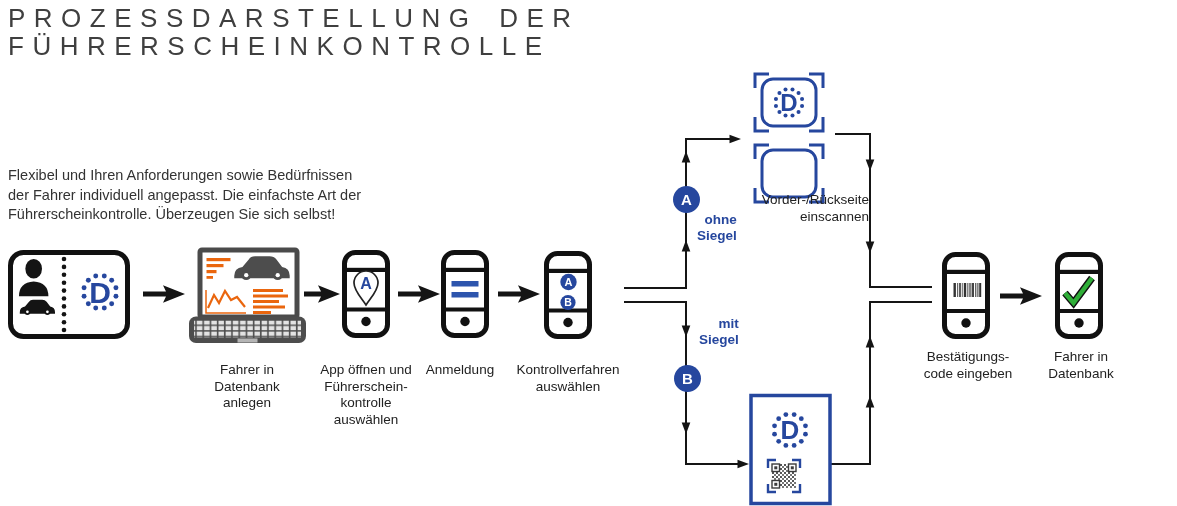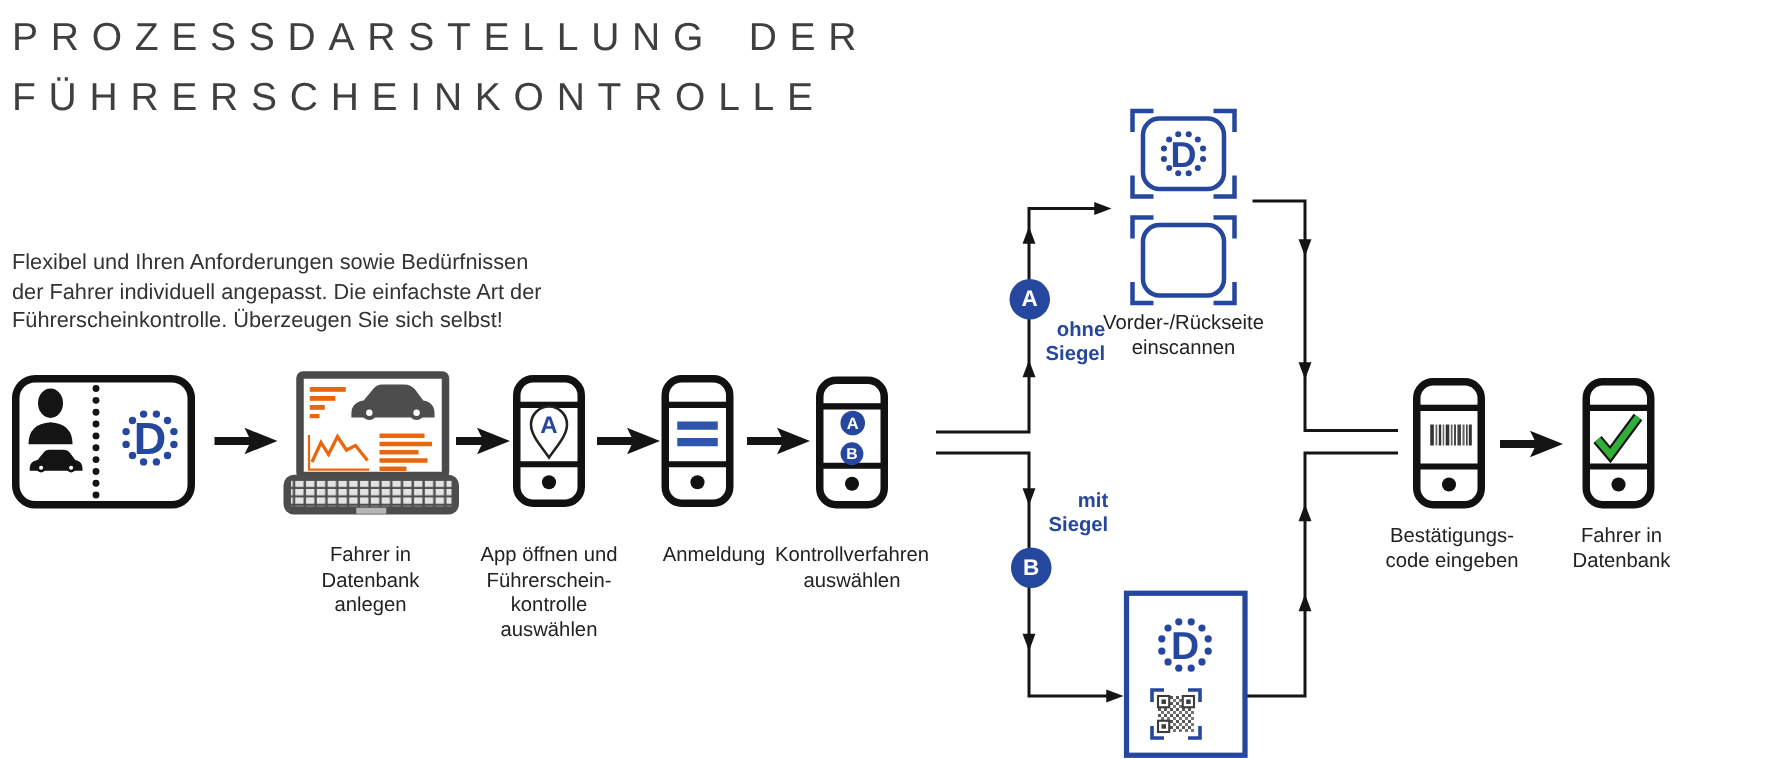--- a/index.html
+++ b/index.html
@@ -3,21 +3,21 @@
 <meta charset="utf-8">
 <style>
   :root{
     --blue:#26479e; --bar_blue:#2d55ad; --orange:#ea660e; --green:#2fae38;
     --gray:#4d4d4d; --ink:#141414; --text:#222222; --title:#3f3f3f;
   }
   *{margin:0;padding:0;box-sizing:border-box;}
   body{background:#fff;font-family:"Liberation Sans",sans-serif;}
   #canvas{position:relative;width:1177px;height:506px;background:#fff;overflow:hidden;}
   .abs{position:absolute;}
-  .title{white-space:pre-line;font-size:26px;line-height:40px;letter-spacing:8.5px;word-spacing:6px;color:var(--title);font-weight:400;}
+  .title{white-space:pre-line;font-size:26px;line-height:28px;letter-spacing:8.5px;word-spacing:6px;color:var(--title);font-weight:400;}
   .intro{white-space:pre-line;font-size:14.5px;line-height:19.5px;color:#333;}
   .steplabel{white-space:pre-line;font-size:13.5px;line-height:16.5px;color:var(--text);text-align:center;}
   .branchlabel{white-space:pre-line;font-size:13.5px;line-height:16px;color:var(--blue);font-weight:bold;text-align:right;}
   .bcircle{width:27px;height:27px;border-radius:50%;background:var(--blue);color:#fff;
            font-size:15px;font-weight:bold;text-align:center;line-height:27px;}
   svg{display:block;overflow:visible;}
   svg text{font-family:"Liberation Sans",sans-serif;}
   .dletter{font-weight:bold;fill:var(--blue);text-anchor:middle;}
   .wletter{font-weight:bold;fill:#ffffff;text-anchor:middle;}
   .f-blue{fill:var(--blue);} .s-blue{stroke:var(--blue);}
@@ -176,57 +176,57 @@
 auswählen</div>
 
   <svg class="abs" style="left:441px;top:250px;" width="48" height="88" viewBox="0 0 48 88">
     <rect x="2.5" y="2.5" width="43" height="83" rx="11" fill="#fff" stroke="#111" stroke-width="5"></rect>
     <rect x="4" y="17.8" width="40" height="4.2" fill="#111"></rect>
     <rect x="4" y="57.5" width="40" height="4" fill="#111"></rect>
     <circle cx="24" cy="71.5" r="4.7" fill="#111"></circle>
     <rect x="10.5" y="31" width="27" height="5.5" class="f-bar"></rect>
     <rect x="10.5" y="42" width="27" height="5.5" class="f-bar"></rect>
   </svg>
-  <div class="abs steplabel" style="left:396px;top:362px;width:140px;padding-left:20px;">Anmeldung</div>
+  <div class="abs steplabel" style="left:380px;top:362px;width:140px;padding-left:20px;">Anmeldung</div>
 
   <svg class="abs" style="left:544px;top:251px;" width="48" height="88" viewBox="0 0 48 88">
     <rect x="2.5" y="2.5" width="43" height="83" rx="11" fill="#fff" stroke="#111" stroke-width="5"></rect>
     <rect x="4" y="17.8" width="40" height="4.2" fill="#111"></rect>
     <rect x="4" y="57.5" width="40" height="4" fill="#111"></rect>
     <circle cx="24" cy="71.5" r="4.7" fill="#111"></circle>
     <circle cx="24.5" cy="31" r="8.2" class="f-blue"></circle>
     <text class="wletter" x="24.5" y="35" font-size="11">A</text>
     <circle cx="24" cy="51.5" r="7.6" class="f-blue"></circle>
     <text class="wletter" x="24" y="55.2" font-size="10.5">B</text>
   </svg>
   <div class="abs steplabel" style="left:498px;top:362px;width:140px;">Kontrollverfahren
 auswählen</div>
 
   <div class="abs bcircle" style="left:673px;top:186px;">A</div>
   <div class="abs branchlabel" style="left:697px;top:212px;">ohne
 Siegel</div>
   <div class="abs bcircle" style="left:674px;top:365px;">B</div>
-  <div class="abs branchlabel" style="left:699px;top:326px;">mit
+  <div class="abs branchlabel" style="left:699px;top:316px;">mit
 Siegel</div>
 
   <svg class="abs" style="left:750px;top:68px;" width="80" height="140" viewBox="0 0 80 140">
     <g>
       <path d="M5,20 V6 H19 M59,6 H73 V20 M73,49 V63 H59 M19,63 H5 V49" fill="none" class="s-blue" stroke-width="3"></path>
       <rect x="12" y="11" width="54" height="47" rx="11" fill="#fff" class="s-blue" stroke-width="3"></rect>
       <g transform="translate(39,34.5)">
         <use href="#dotring" class="f-blue" transform="scale(1.35)"></use>
         <text class="dletter" x="0" y="8.5" font-size="24">D</text>
       </g>
     </g>
     <g transform="translate(0,71)">
       <path d="M5,20 V6 H19 M59,6 H73 V20 M73,49 V63 H59 M19,63 H5 V49" fill="none" class="s-blue" stroke-width="3"></path>
       <rect x="12" y="11" width="54" height="47" rx="11" fill="#fff" class="s-blue" stroke-width="3"></rect>
     </g>
   </svg>
-  <div class="abs steplabel" style="left:709px;top:207px;width:160px;">Vorder-/Rückseite
+  <div class="abs steplabel" style="left:709px;top:192px;width:160px;text-align:right;">Vorder-/Rückseite
 einscannen</div>
 
   <svg class="abs" style="left:748px;top:393px;" width="85" height="113" viewBox="0 0 85 113">
     <rect x="3" y="2.5" width="79" height="108" fill="#fff" class="s-blue" stroke-width="3.5"></rect>
     <g transform="translate(42,37)">
       <use href="#dotring" class="f-blue" transform="scale(1.6)"></use>
       <text class="dletter" x="0" y="9" font-size="26">D</text>
     </g>
     <g>
       <path d="M20,75 V67 H28 M44,67 H52 V75 M52,91 V99 H44 M28,99 H20 V91" fill="none" class="s-blue" stroke-width="2.4"></path>

